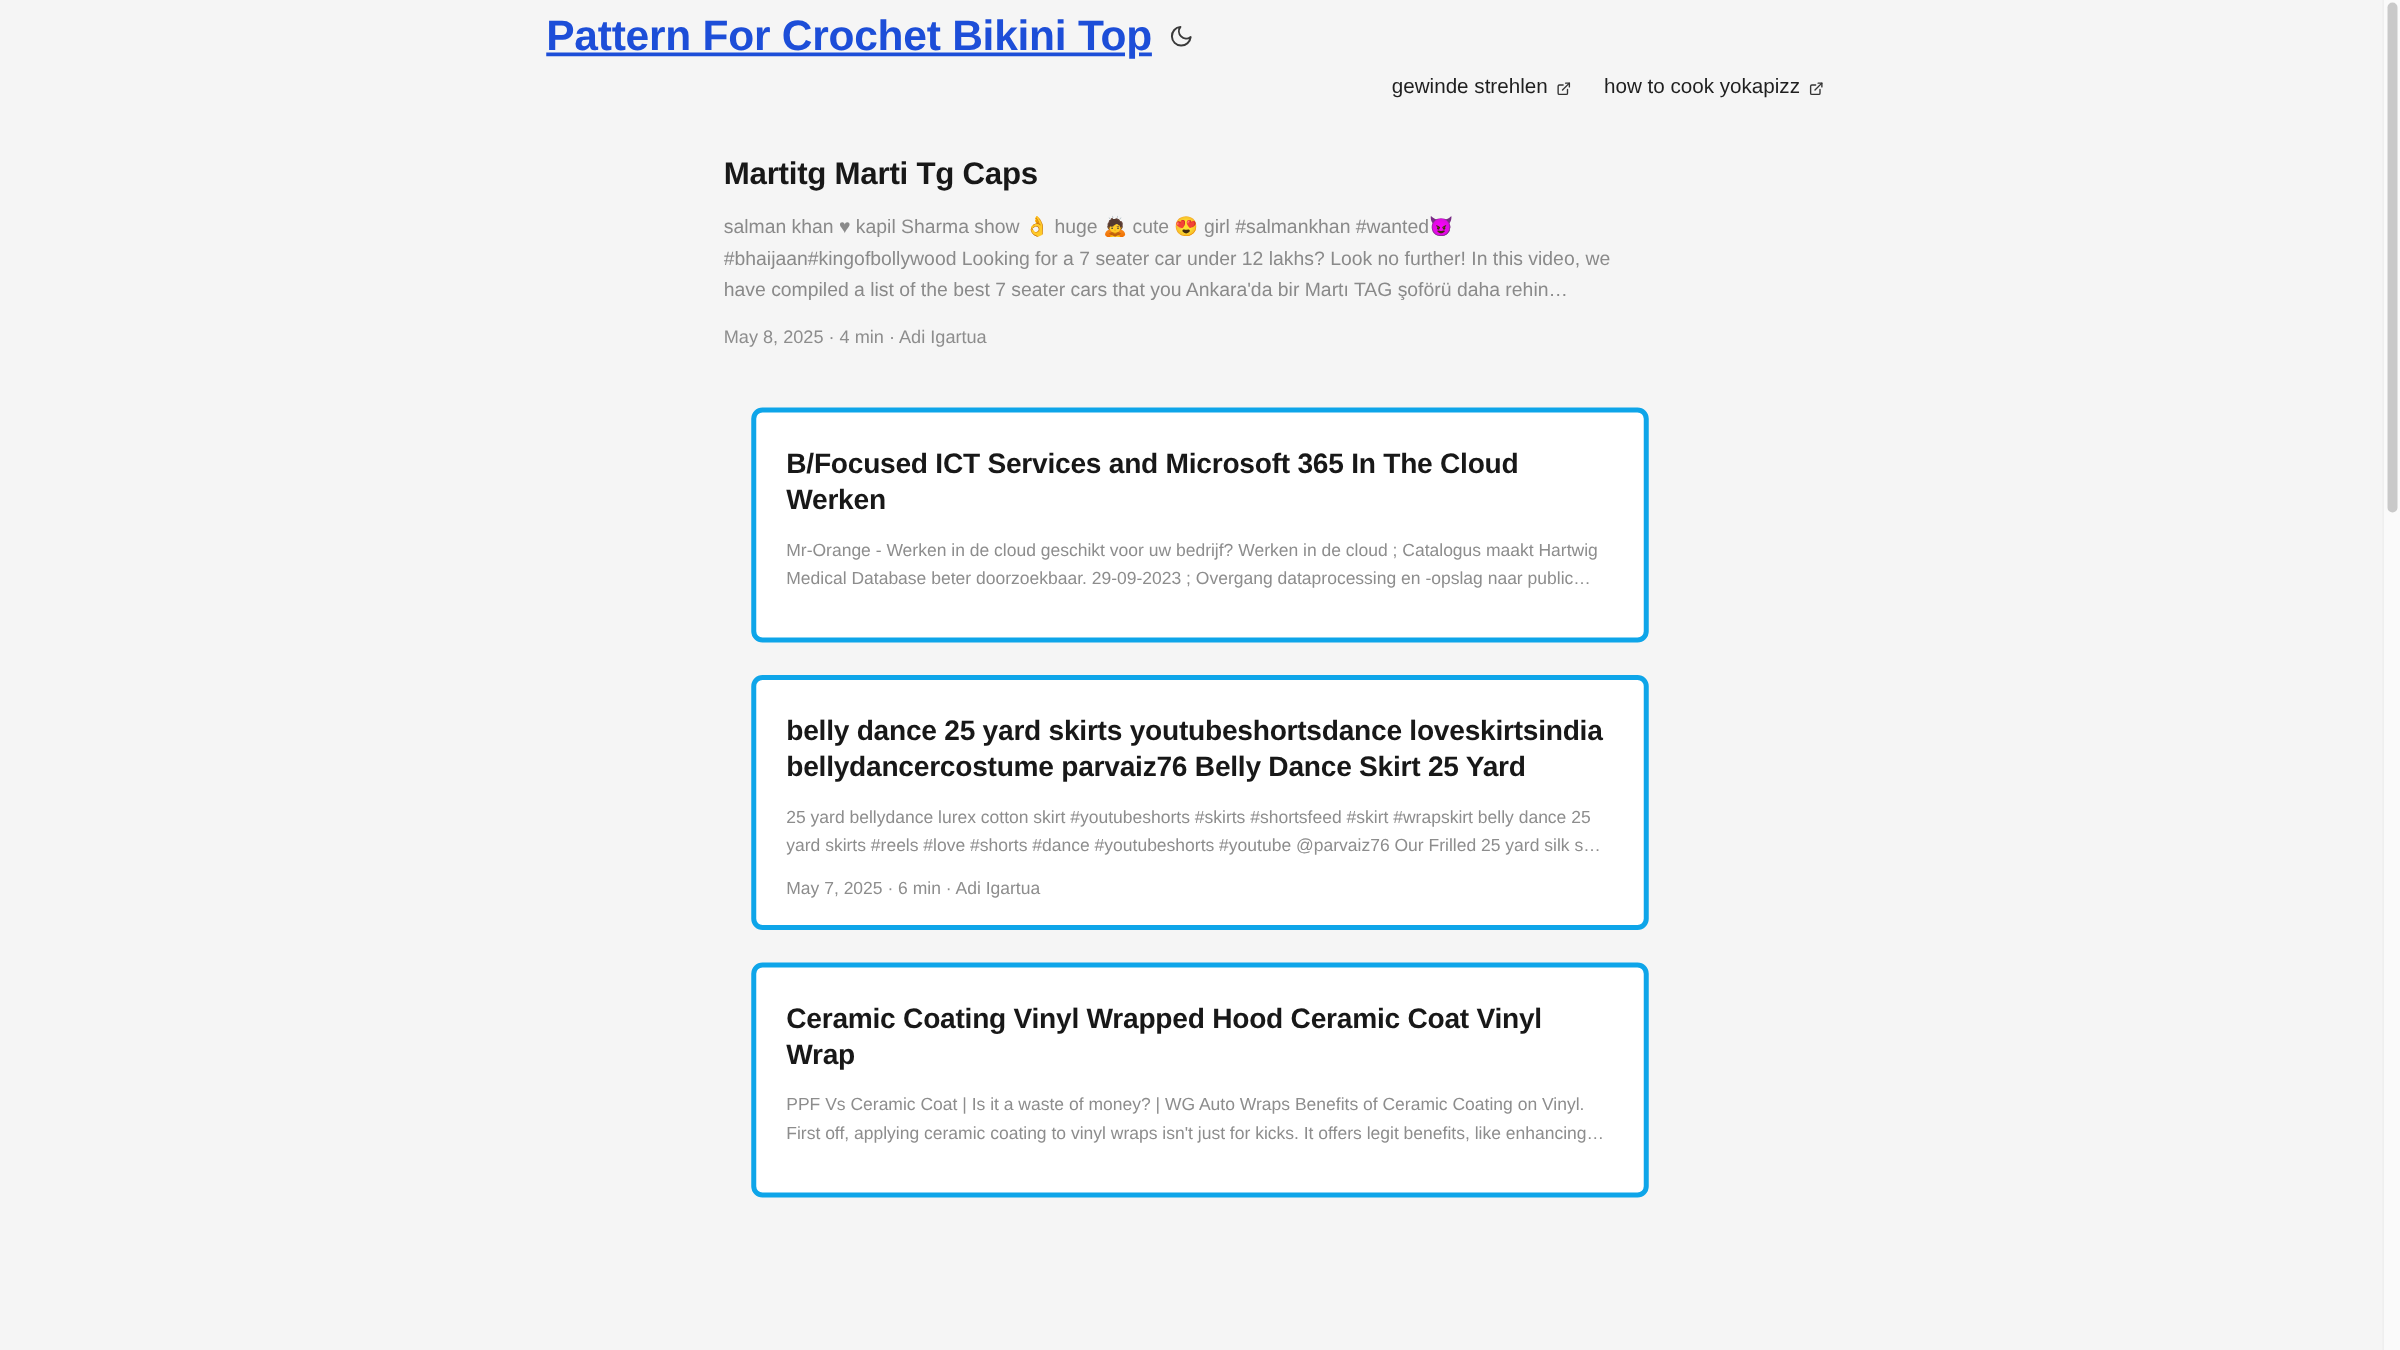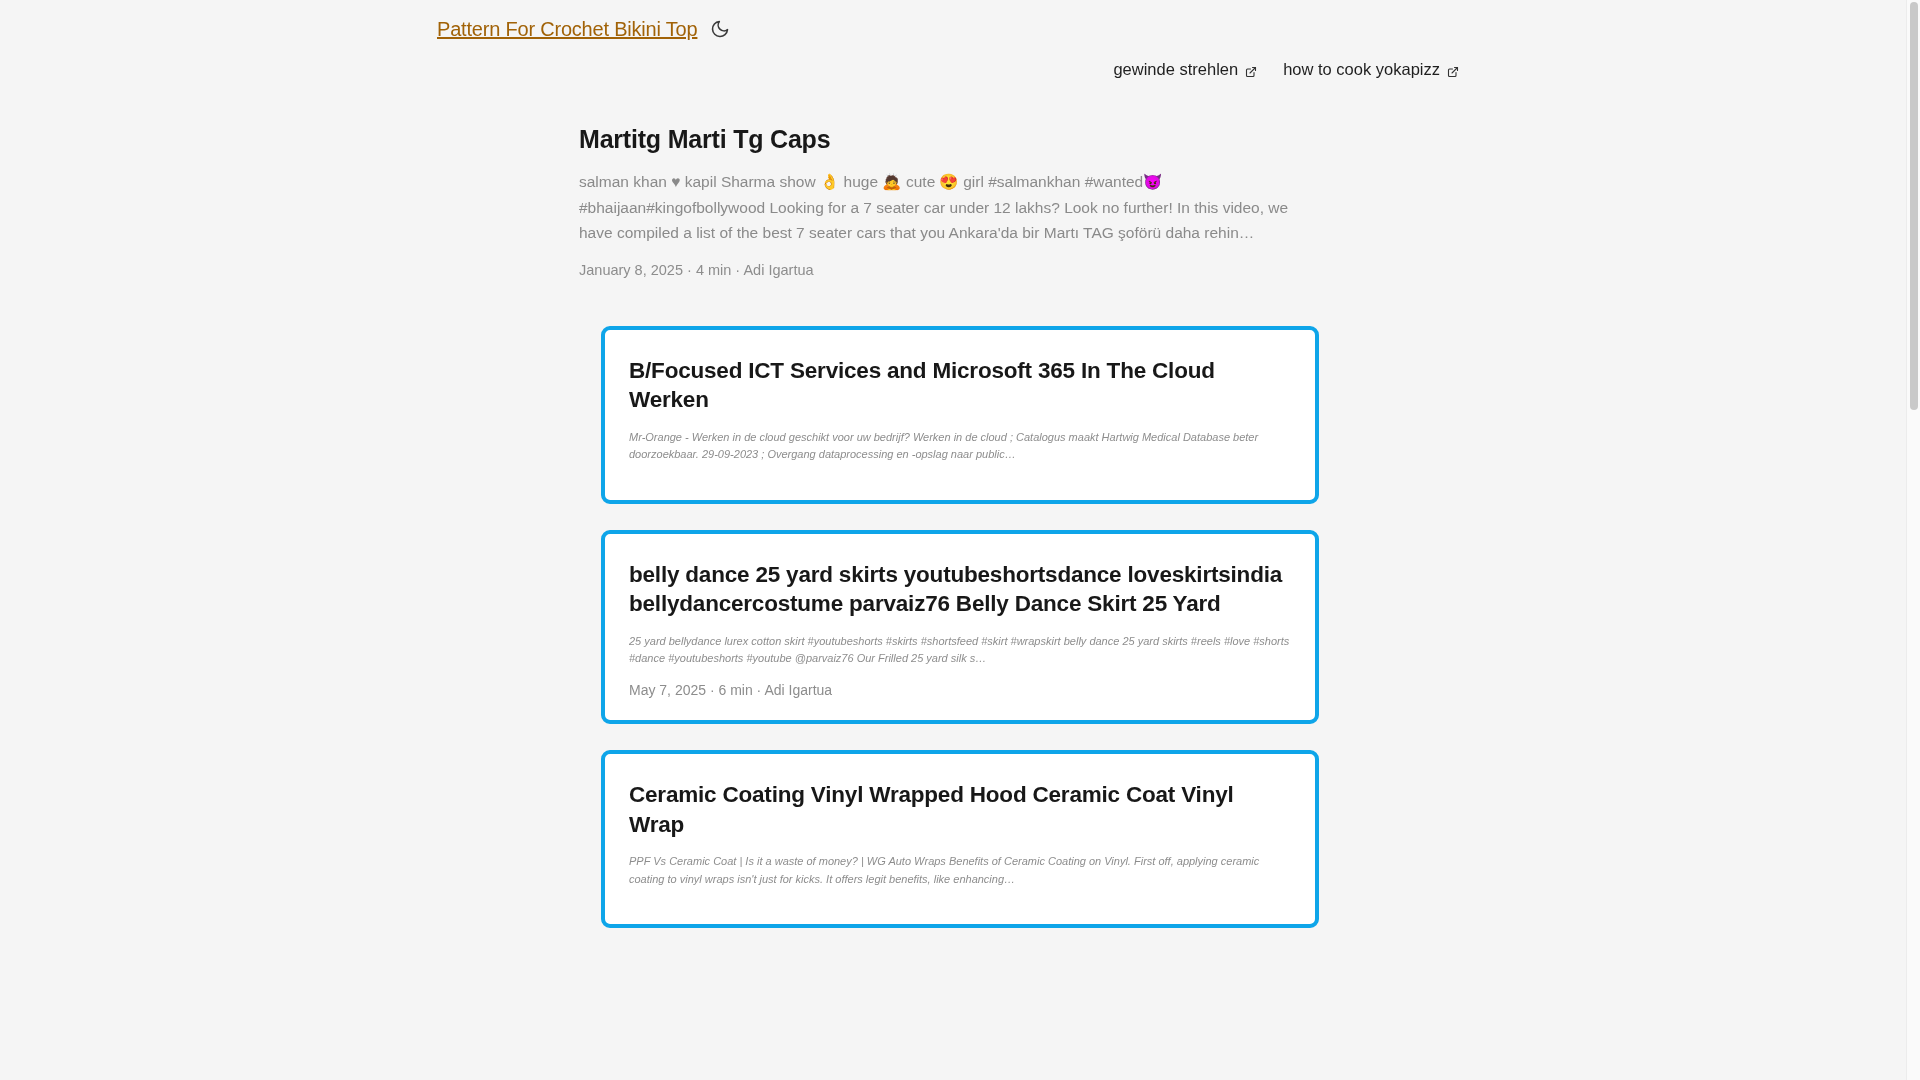--- a/index.html
+++ b/index.html
@@ -28,23 +28,23 @@
     align-items: center;
     padding: 0 0 0 0;
   }
   .header-left {
     display: flex;
     align-items: center;
     gap: 12px;
     margin-left: 437px;
   }
   .site-title {
-    font-size: 20px;
-    font-weight: normal;
-    color: #a16207;
+    font-size: 34px;
+    font-weight: bold;
+    color: #1d4ed8;
     letter-spacing: -0.2px;
     white-space: nowrap;
   }
   .theme-toggle {
     width: 22px;
     height: 22px;
     display: inline-flex;
     align-items: center;
     justify-content: center;
     cursor: pointer;
@@ -122,27 +122,26 @@
   }
   .card .post-title {
     font-size: 22.5px;
     font-weight: bold;
     color: #181818;
     line-height: 1.3;
     margin: 0 0 14px 0;
     letter-spacing: -0.2px;
   }
   .card .post-excerpt {
-    font-size: 11px;
+    font-size: 14px;
     color: #8d8d8d;
     line-height: 1.62;
     margin: 0 0 14px 0;
     max-height: 72px;
     overflow: hidden;
-    font-style: italic;
   }
   .card .post-meta {
     font-size: 14px;
     color: #8d8d8d;
   }
 
   
   .offset-left { margin-left: -22px; width: 740px; }
 
   
@@ -203,21 +202,21 @@
       </a>
     </div>
   </div>
 
   <div class="content">
     <div class="feed">
 
       <div class="post-plain offset-left">
         <h2 class="post-title">Martitg Marti Tg Caps</h2>
         <p class="post-excerpt">salman khan ♥ kapil Sharma show 👌 huge 🙇 cute 😍 girl #salmankhan #wanted😈 #bhaijaan#kingofbollywood Looking for a 7 seater car under 12 lakhs? Look no further! In this video, we have compiled a list of the best 7 seater cars that you Ankara'da bir Martı TAG şoförü daha rehin…</p>
-        <div class="post-meta">January 8, 2025 · 4 min · Adi Igartua</div>
+        <div class="post-meta">May 8, 2025 · 4 min · Adi Igartua</div>
       </div>
 
       <div class="card">
         <h2 class="post-title">B/Focused ICT Services and Microsoft 365 In The Cloud Werken</h2>
         <p class="post-excerpt">Mr-Orange - Werken in de cloud geschikt voor uw bedrijf? Werken in de cloud ; Catalogus maakt Hartwig Medical Database beter doorzoekbaar. 29-09-2023 ; Overgang dataprocessing en -opslag naar public…</p>
       </div>
 
       <div class="card">
         <h2 class="post-title">belly dance 25 yard skirts youtubeshortsdance loveskirtsindia bellydancercostume parvaiz76 Belly Dance Skirt 25 Yard</h2>
         <p class="post-excerpt">25 yard bellydance lurex cotton skirt #youtubeshorts #skirts #shortsfeed #skirt #wrapskirt belly dance 25 yard skirts #reels #love #shorts #dance #youtubeshorts #youtube @parvaiz76 Our Frilled 25 yard silk s…</p>

